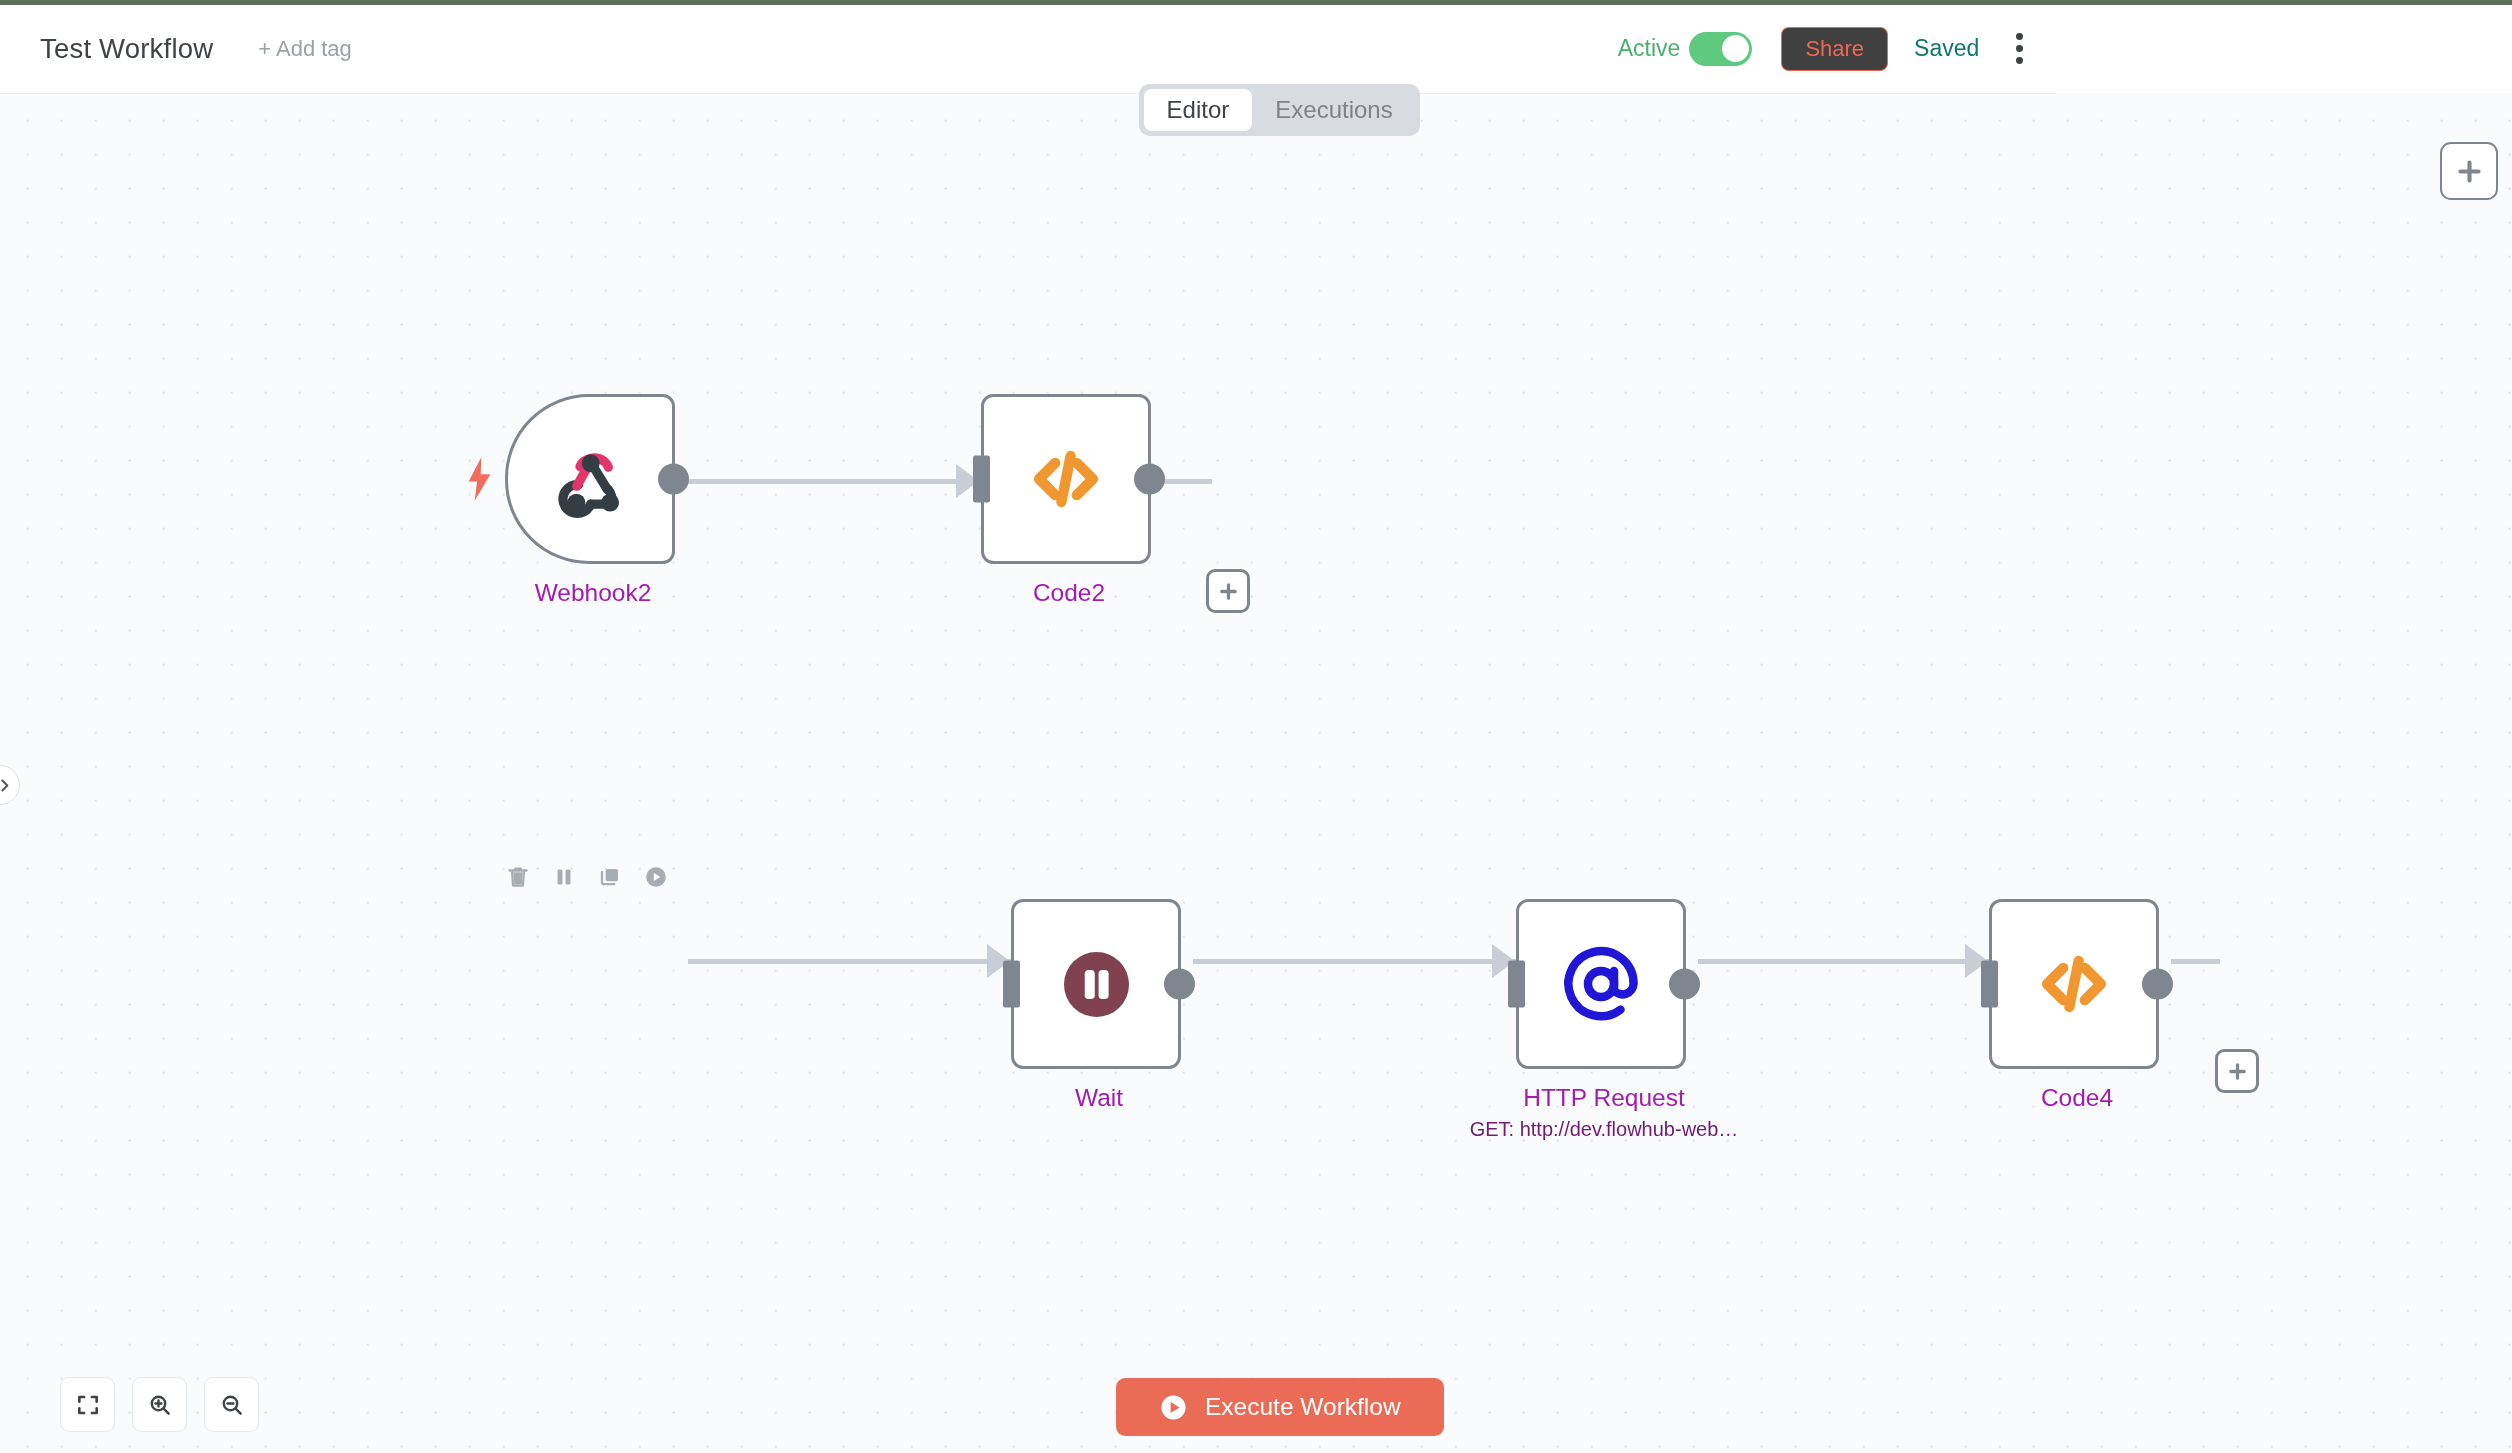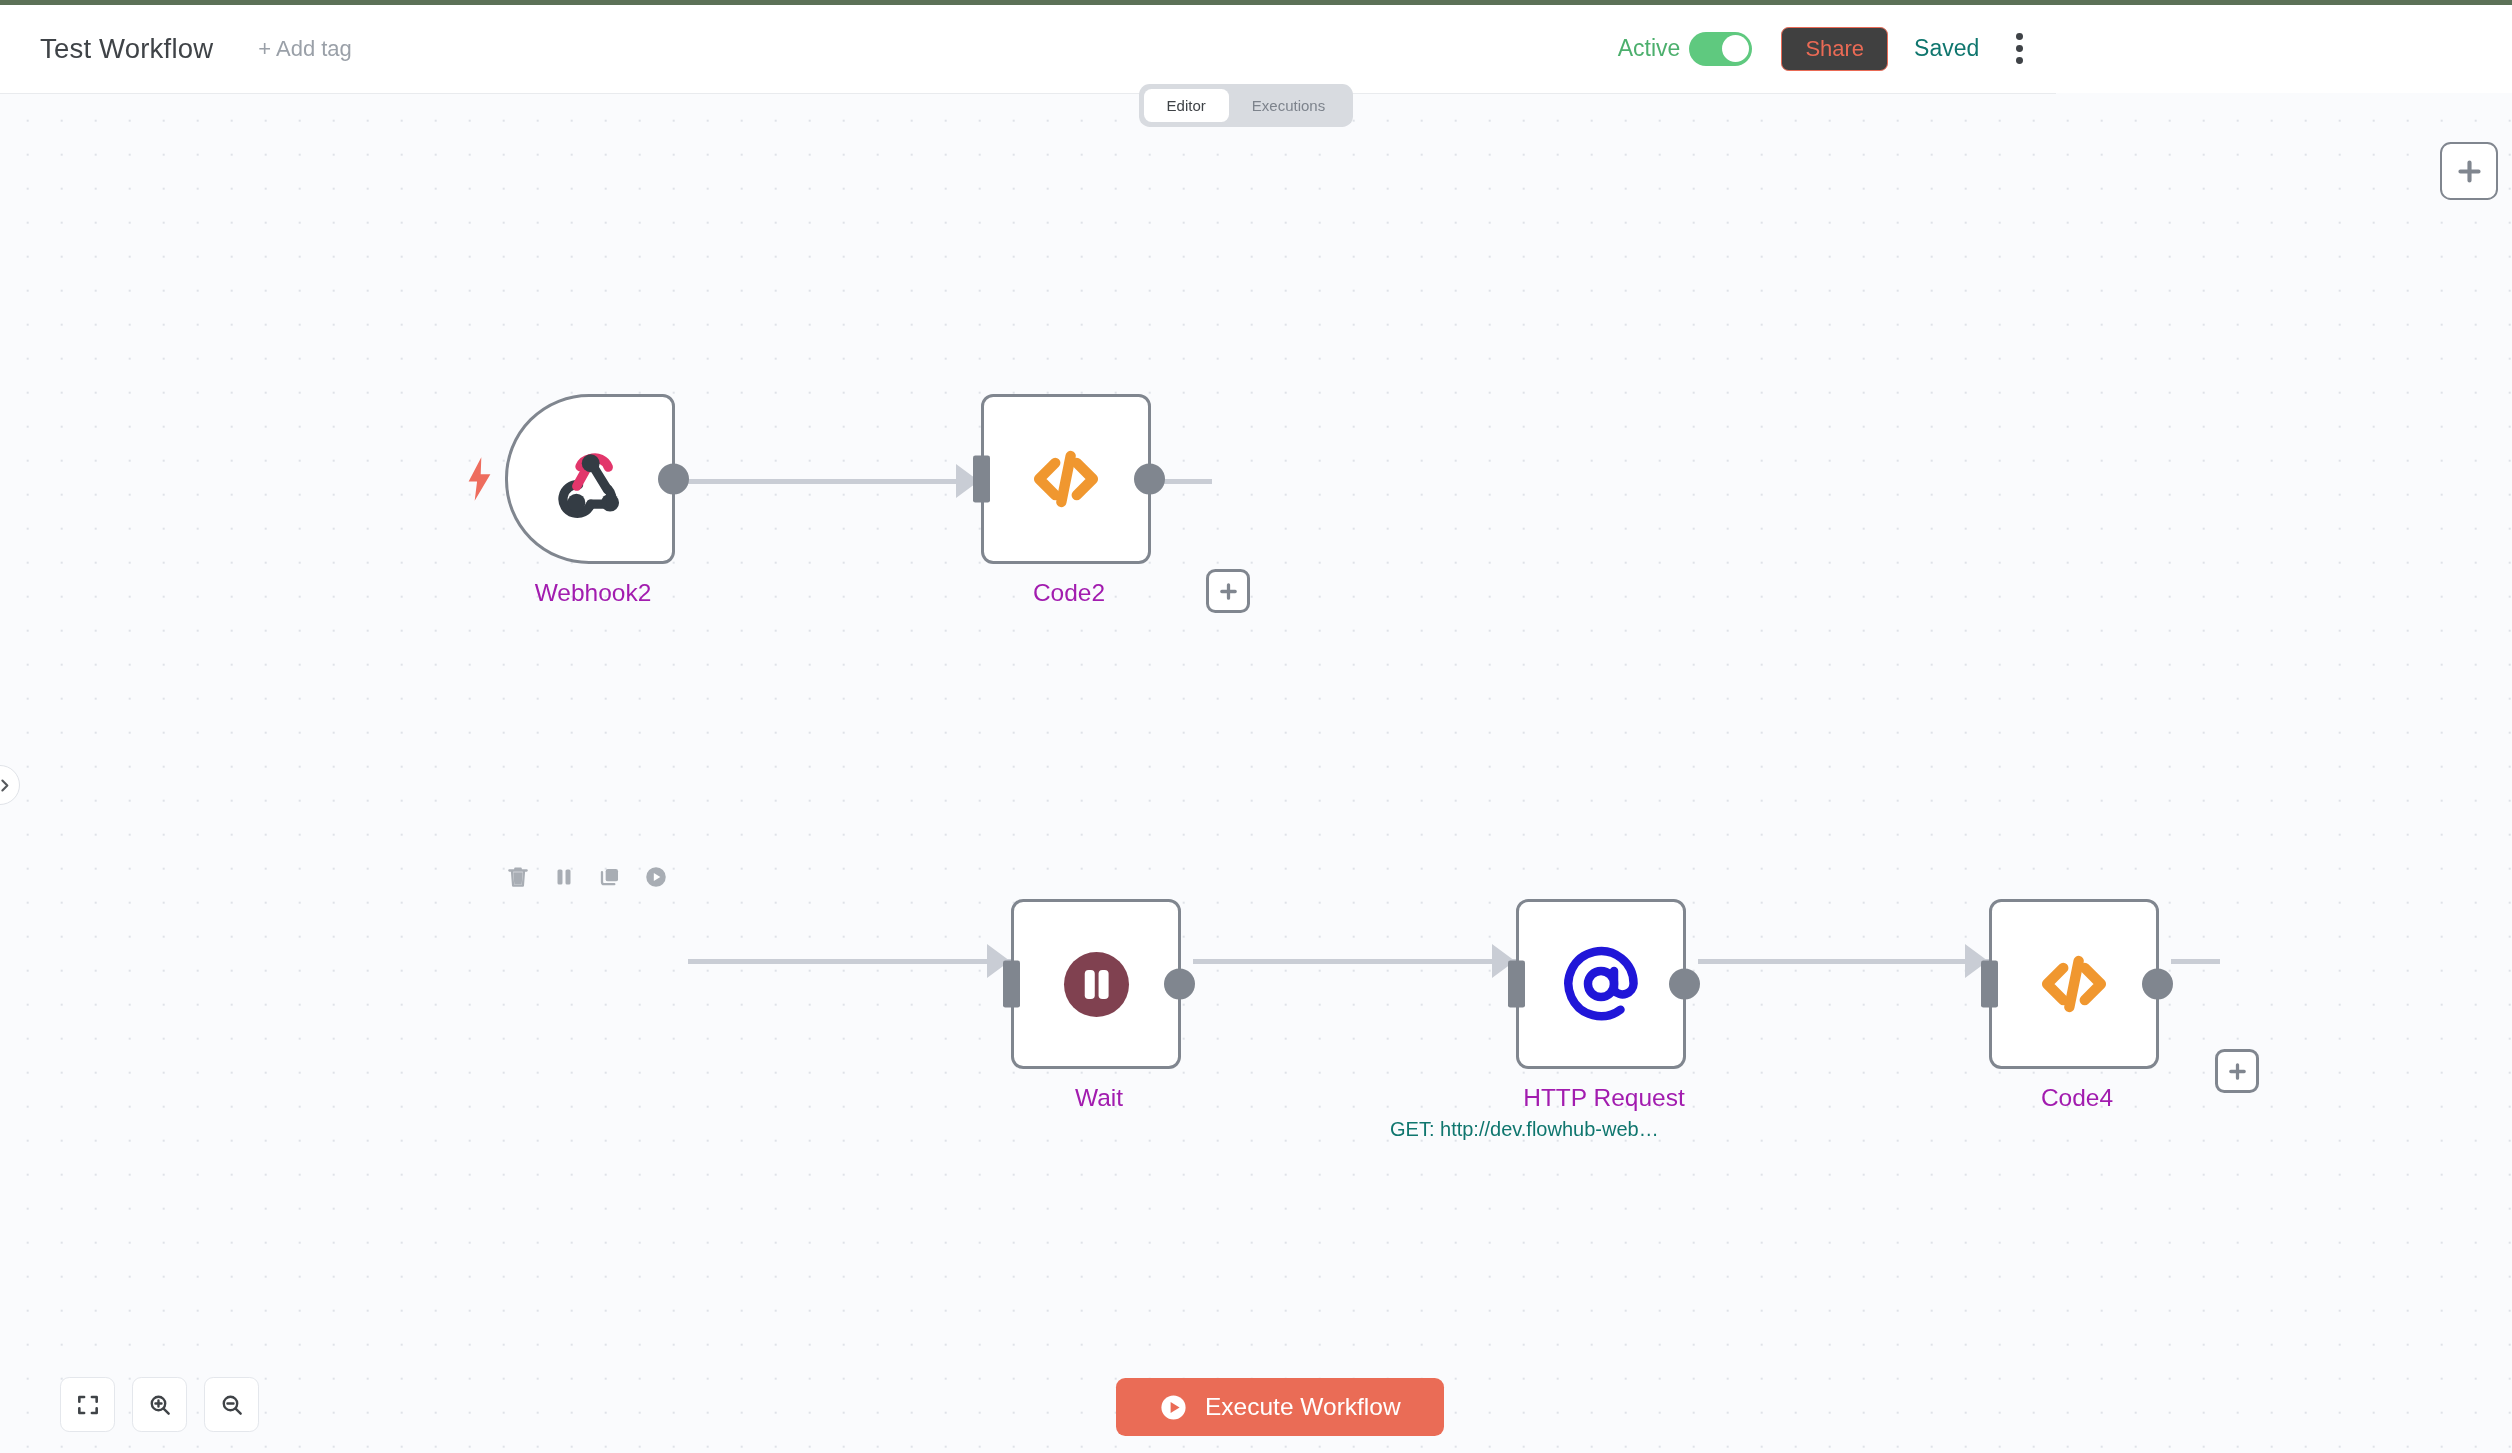--- a/index.html
+++ b/index.html
@@ -81,21 +81,21 @@
   }
 
   
   .tabs {
     position: absolute; top: 84px; left: 1139px;
     display: flex; align-items: center;
     background: #d8dbe0; border-radius: 10.7px;
     padding: 4.6px; z-index: 50;
   }
   .tab {
-    font-size: 15px; font-family: inherit;
+    font-size: 24px; font-family: inherit;
     padding: 9.2px 23px; border-radius: 7.6px;
     cursor: pointer; border: none; background: transparent;
     color: #7d838c; line-height: 1;
   }
   .tab.active { background: #ffffff; color: #3f4347; }
 
   
   .edge-toggle {
     position: absolute; top: 765px; left: -20px;
     width: 40px; height: 40px; border-radius: 50%;
@@ -130,22 +130,22 @@
   }
   .node-label {
     position: absolute;
     width: 398px; text-align: center;
     font-size: 24.5px; color: #a21caf;
     top: 182px; left: -114px;
     pointer-events: none;
   }
   .node-sub {
     position: absolute;
-    width: 428px; 
-    font-size: 20px; color: #0f766e;
+    width: 428px; text-align: center;
+    font-size: 20px; color: #701a75;
     top: 216px; left: -129px;
     white-space: nowrap; overflow: hidden; text-overflow: ellipsis;
     pointer-events: none;
   }
 
   
   .out-dot {
     position: absolute; right: -17px; top: 50%;
     transform: translateY(-50%);
     width: 31px; height: 31px; border-radius: 50%;

